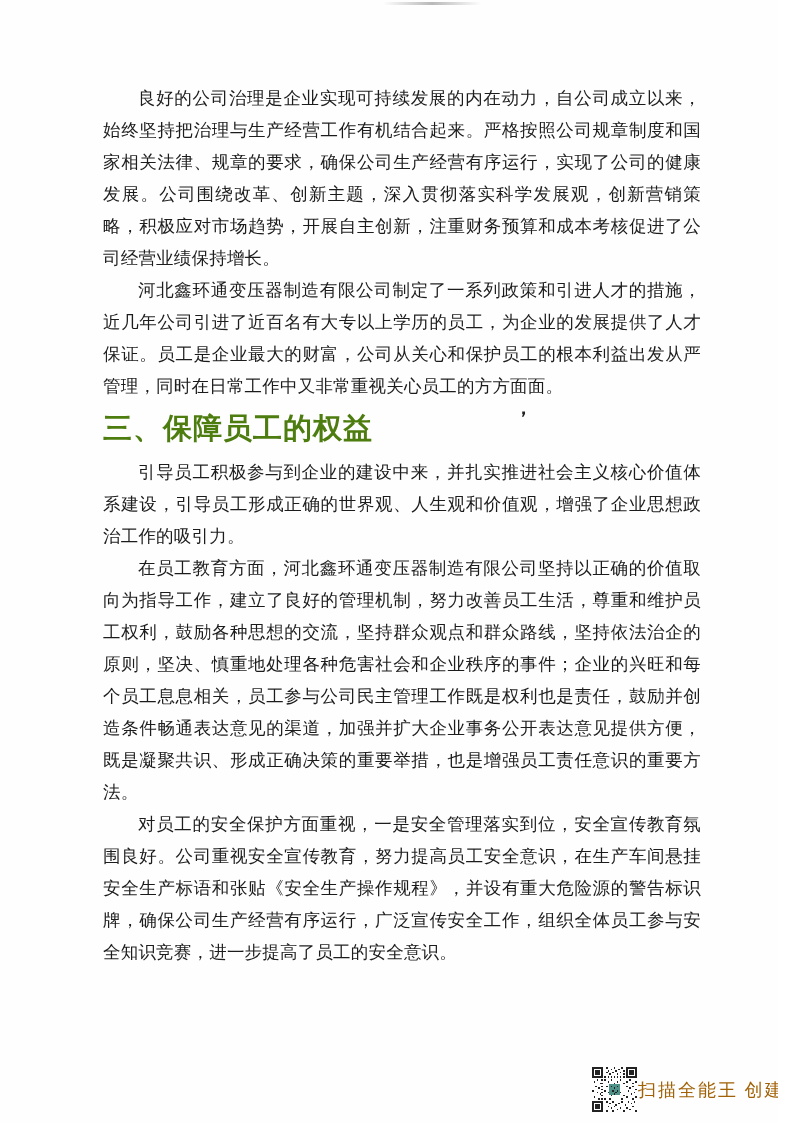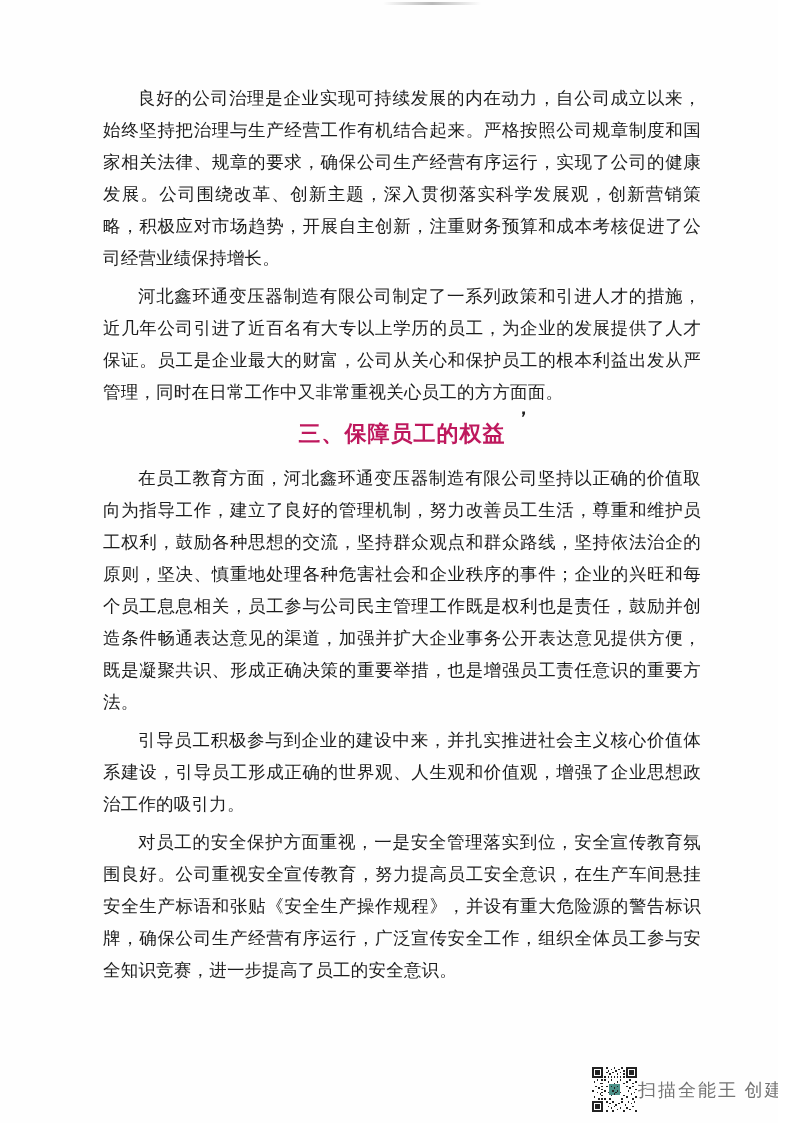--- a/index.html
+++ b/index.html
@@ -35,30 +35,30 @@
     line-height: 32px;
     text-align: justify;
     text-justify: inter-ideograph;
     letter-spacing: 0.2px;
   }
   .content p {
     margin: 0;
     text-indent: 2em;
   }
   .content p + p {
-    margin-top: 6px;
+    margin-top: 0;
   }
   .section-heading {
     position: relative;
     margin: 11px 0 13px 0;
-    font-size: 22px;
+    font-size: 29px;
     font-weight: bold;
-    text-align: center;
+    text-align: left;
     letter-spacing: 1px;
-    color: #be185d;
+    color: #4d7c0f;
     line-height: 30px;
   }
   .stray-mark {
     position: absolute;
     left: 514px;
     top: 398px;
     font-size: 19px;
     font-weight: bold;
     color: #222222;
     line-height: 19px;
@@ -71,41 +71,41 @@
     align-items: center;
   }
   .qr {
     width: 45px;
     height: 45px;
     display: block;
   }
   .watermark-text {
     margin-left: 1px;
     font-size: 18px;
-    color: #737373;
+    color: #a16207;
     letter-spacing: 2px;
     white-space: nowrap;
     font-family: "Liberation Serif", "DejaVu Serif", serif;
   }
 </style>
 </head>
 <body>
 
 <div class="page">
 
   <div class="smudge"></div>
 
   <div class="content">
     <p>良好的公司治理是企业实现可持续发展的内在动力，自公司成立以来，始终坚持把治理与生产经营工作有机结合起来。严格按照公司规章制度和国家相关法律、规章的要求，确保公司生产经营有序运行，实现了公司的健康发展。公司围绕改革、创新主题，深入贯彻落实科学发展观，创新营销策略，积极应对市场趋势，开展自主创新，注重财务预算和成本考核促进了公司经营业绩保持增长。</p>
     <p>河北鑫环通变压器制造有限公司制定了一系列政策和引进人才的措施，近几年公司引进了近百名有大专以上学历的员工，为企业的发展提供了人才保证。员工是企业最大的财富，公司从关心和保护员工的根本利益出发从严管理，同时在日常工作中又非常重视关心员工的方方面面。</p>
 
     <h2 class="section-heading">三、保障员工的权益</h2>
 
+    <p>引导员工积极参与到企业的建设中来，并扎实推进社会主义核心价值体系建设，引导员工形成正确的世界观、人生观和价值观，增强了企业思想政治工作的吸引力。</p>
     <p>在员工教育方面，河北鑫环通变压器制造有限公司坚持以正确的价值取向为指导工作，建立了良好的管理机制，努力改善员工生活，尊重和维护员工权利，鼓励各种思想的交流，坚持群众观点和群众路线，坚持依法治企的原则，坚决、慎重地处理各种危害社会和企业秩序的事件；企业的兴旺和每个员工息息相关，员工参与公司民主管理工作既是权利也是责任，鼓励并创造条件畅通表达意见的渠道，加强并扩大企业事务公开表达意见提供方便，既是凝聚共识、形成正确决策的重要举措，也是增强员工责任意识的重要方法。</p>
-    <p>引导员工积极参与到企业的建设中来，并扎实推进社会主义核心价值体系建设，引导员工形成正确的世界观、人生观和价值观，增强了企业思想政治工作的吸引力。</p>
     <p>对员工的安全保护方面重视，一是安全管理落实到位，安全宣传教育氛围良好。公司重视安全宣传教育，努力提高员工安全意识，在生产车间悬挂安全生产标语和张贴《安全生产操作规程》，并设有重大危险源的警告标识牌，确保公司生产经营有序运行，广泛宣传安全工作，组织全体员工参与安全知识竞赛，进一步提高了员工的安全意识。</p>
   </div>
 
   <span class="stray-mark">，</span>
 
   <div class="footer">
     <svg class="qr" viewBox="0 0 29 29" xmlns="http://www.w3.org/2000/svg" shape-rendering="crispEdges">
       <rect x="0" y="0" width="29" height="29" fill="#ffffff"></rect>
 
       <rect x="0" y="0" width="7" height="7" fill="#222"></rect>

